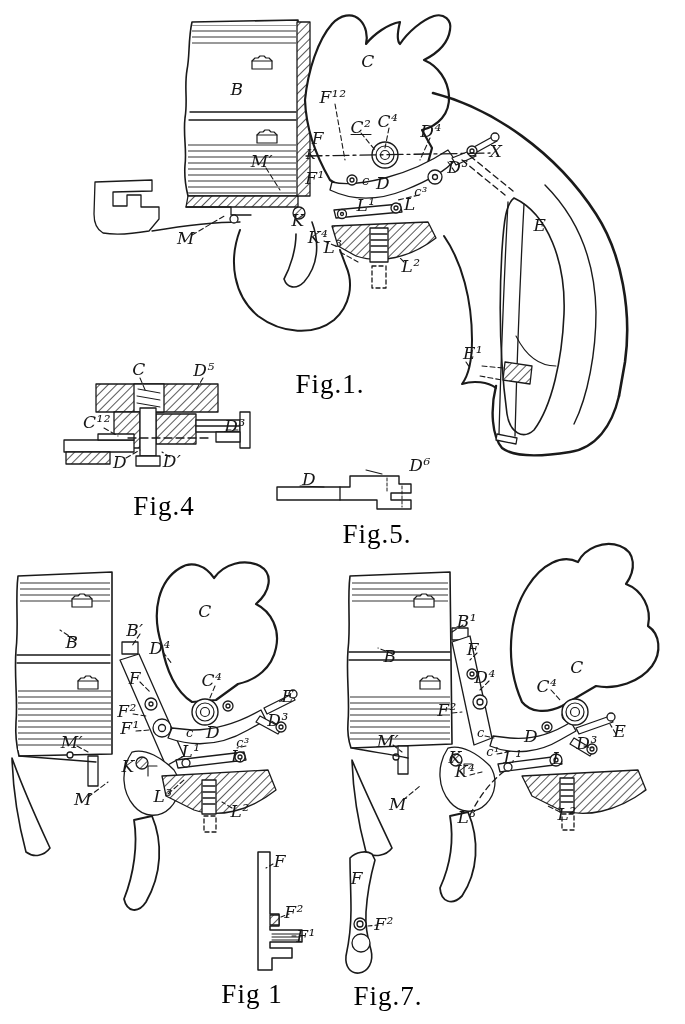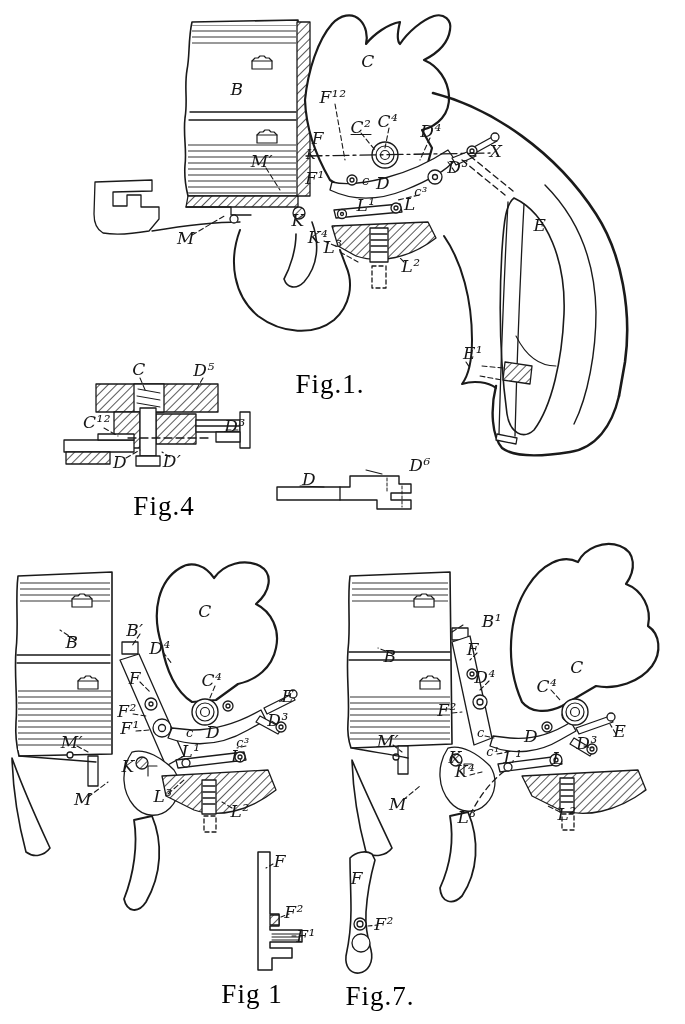--- a/index.html
+++ b/index.html
@@ -317,20 +317,21 @@
       <span class="part-label" style="left: 411px; top: 267px;">L²</span>
       <span class="part-label" style="left: 540px; top: 226px;">E</span>
       <span class="part-label" style="left: 473px; top: 354px;">E¹</span>
       <span class="fig-caption big" style="left: 164px; top: 458px; margin-top: 48px;">Fig.4</span>
       <span class="part-label" style="left: 139px; top: 370px;">C</span>
       <span class="part-label" style="left: 204px; top: 371px;">D⁵</span>
       <span class="part-label" style="left: 97px; top: 423px;">C¹²</span>
       <span class="part-label" style="left: 235px; top: 427px;">D³</span>
       <span class="part-label" style="left: 120px; top: 463px;">D</span>
       <span class="part-label" style="left: 172px; top: 462px;">D′</span>
+      <span class="fig-caption big" style="left: 377px; top: 534px;">Fig.5.</span>
       <span class="part-label" style="left: 309px; top: 480px;">D</span>
       <span class="part-label" style="left: 391px; top: 466px; margin-left: 29px;">D⁶</span>
       <span class="part-label" style="left: 72px; top: 643px;">B</span>
       <span class="part-label" style="left: 135px; top: 631px;">B′</span>
       <span class="part-label" style="left: 160px; top: 649px;">D⁴</span>
       <span class="part-label" style="left: 205px; top: 612px;">C</span>
       <span class="part-label" style="left: 212px; top: 681px;">C⁴</span>
       <span class="part-label" style="left: 135px; top: 679px;">F</span>
       <span class="part-label" style="left: 127px; top: 712px;">F²</span>
       <span class="part-label" style="left: 130px; top: 729px;">F¹</span>
@@ -340,21 +341,21 @@
       <span class="part-label" style="left: 213px; top: 733px;">D</span>
       <span class="part-label small" style="left: 243px; top: 743px;">c³</span>
       <span class="part-label" style="left: 191px; top: 752px;">L¹</span>
       <span class="part-label" style="left: 237px; top: 757px;">L</span>
       <span class="part-label" style="left: 288px; top: 697px;">E</span>
       <span class="part-label" style="left: 278px; top: 721px;">D³</span>
       <span class="part-label" style="left: 163px; top: 797px;">L³</span>
       <span class="part-label" style="left: 240px; top: 812px;">L²</span>
       <span class="part-label" style="left: 83px; top: 800px;">M</span>
       <span class="part-label" style="left: 390px; top: 657px;">B</span>
-      <span class="part-label" style="left: 492px; top: 622px;">B¹</span>
+      <span class="part-label" style="left: 467px; top: 622px;">B¹</span>
       <span class="part-label" style="left: 473px; top: 650px;">F</span>
       <span class="part-label" style="left: 485px; top: 678px;">D⁴</span>
       <span class="part-label" style="left: 577px; top: 668px;">C</span>
       <span class="part-label" style="left: 547px; top: 687px;">C⁴</span>
       <span class="part-label" style="left: 447px; top: 711px;">F²</span>
       <span class="part-label small" style="left: 481px; top: 733px;">c</span>
       <span class="part-label small" style="left: 493px; top: 752px; font-style: italic;">c¹</span>
       <span class="part-label" style="left: 531px; top: 737px;">D</span>
       <span class="part-label" style="left: 620px; top: 732px;">E</span>
       <span class="part-label" style="left: 587px; top: 744px;">D³</span>
@@ -363,18 +364,18 @@
       <span class="part-label" style="left: 465px; top: 772px;">K⁴</span>
       <span class="part-label" style="left: 513px; top: 758px;">L¹</span>
       <span class="part-label" style="left: 558px; top: 759px;">L</span>
       <span class="part-label" style="left: 398px; top: 805px;">M</span>
       <span class="part-label" style="left: 467px; top: 818px;">L³</span>
       <span class="part-label" style="left: 567px; top: 815px;">L²</span>
       <span class="fig-caption big" style="left: 252px; top: 994px;">Fig 1</span>
       <span class="part-label" style="left: 280px; top: 862px;">F</span>
       <span class="part-label" style="left: 294px; top: 913px;">F²</span>
       <span class="part-label" style="left: 306px; top: 937px;">F¹</span>
-      <span class="fig-caption big" style="left: 380px; top: 996px; text-align: right;">Fig.7.</span>
+      <span class="fig-caption big" style="left: 388px; top: 996px; text-align: right;">Fig.7.</span>
       <span class="part-label" style="left: 357px; top: 879px;">F</span>
       <span class="part-label" style="left: 384px; top: 925px;">F²</span>
     </div>
 
 </div>
 
 </body></html>

